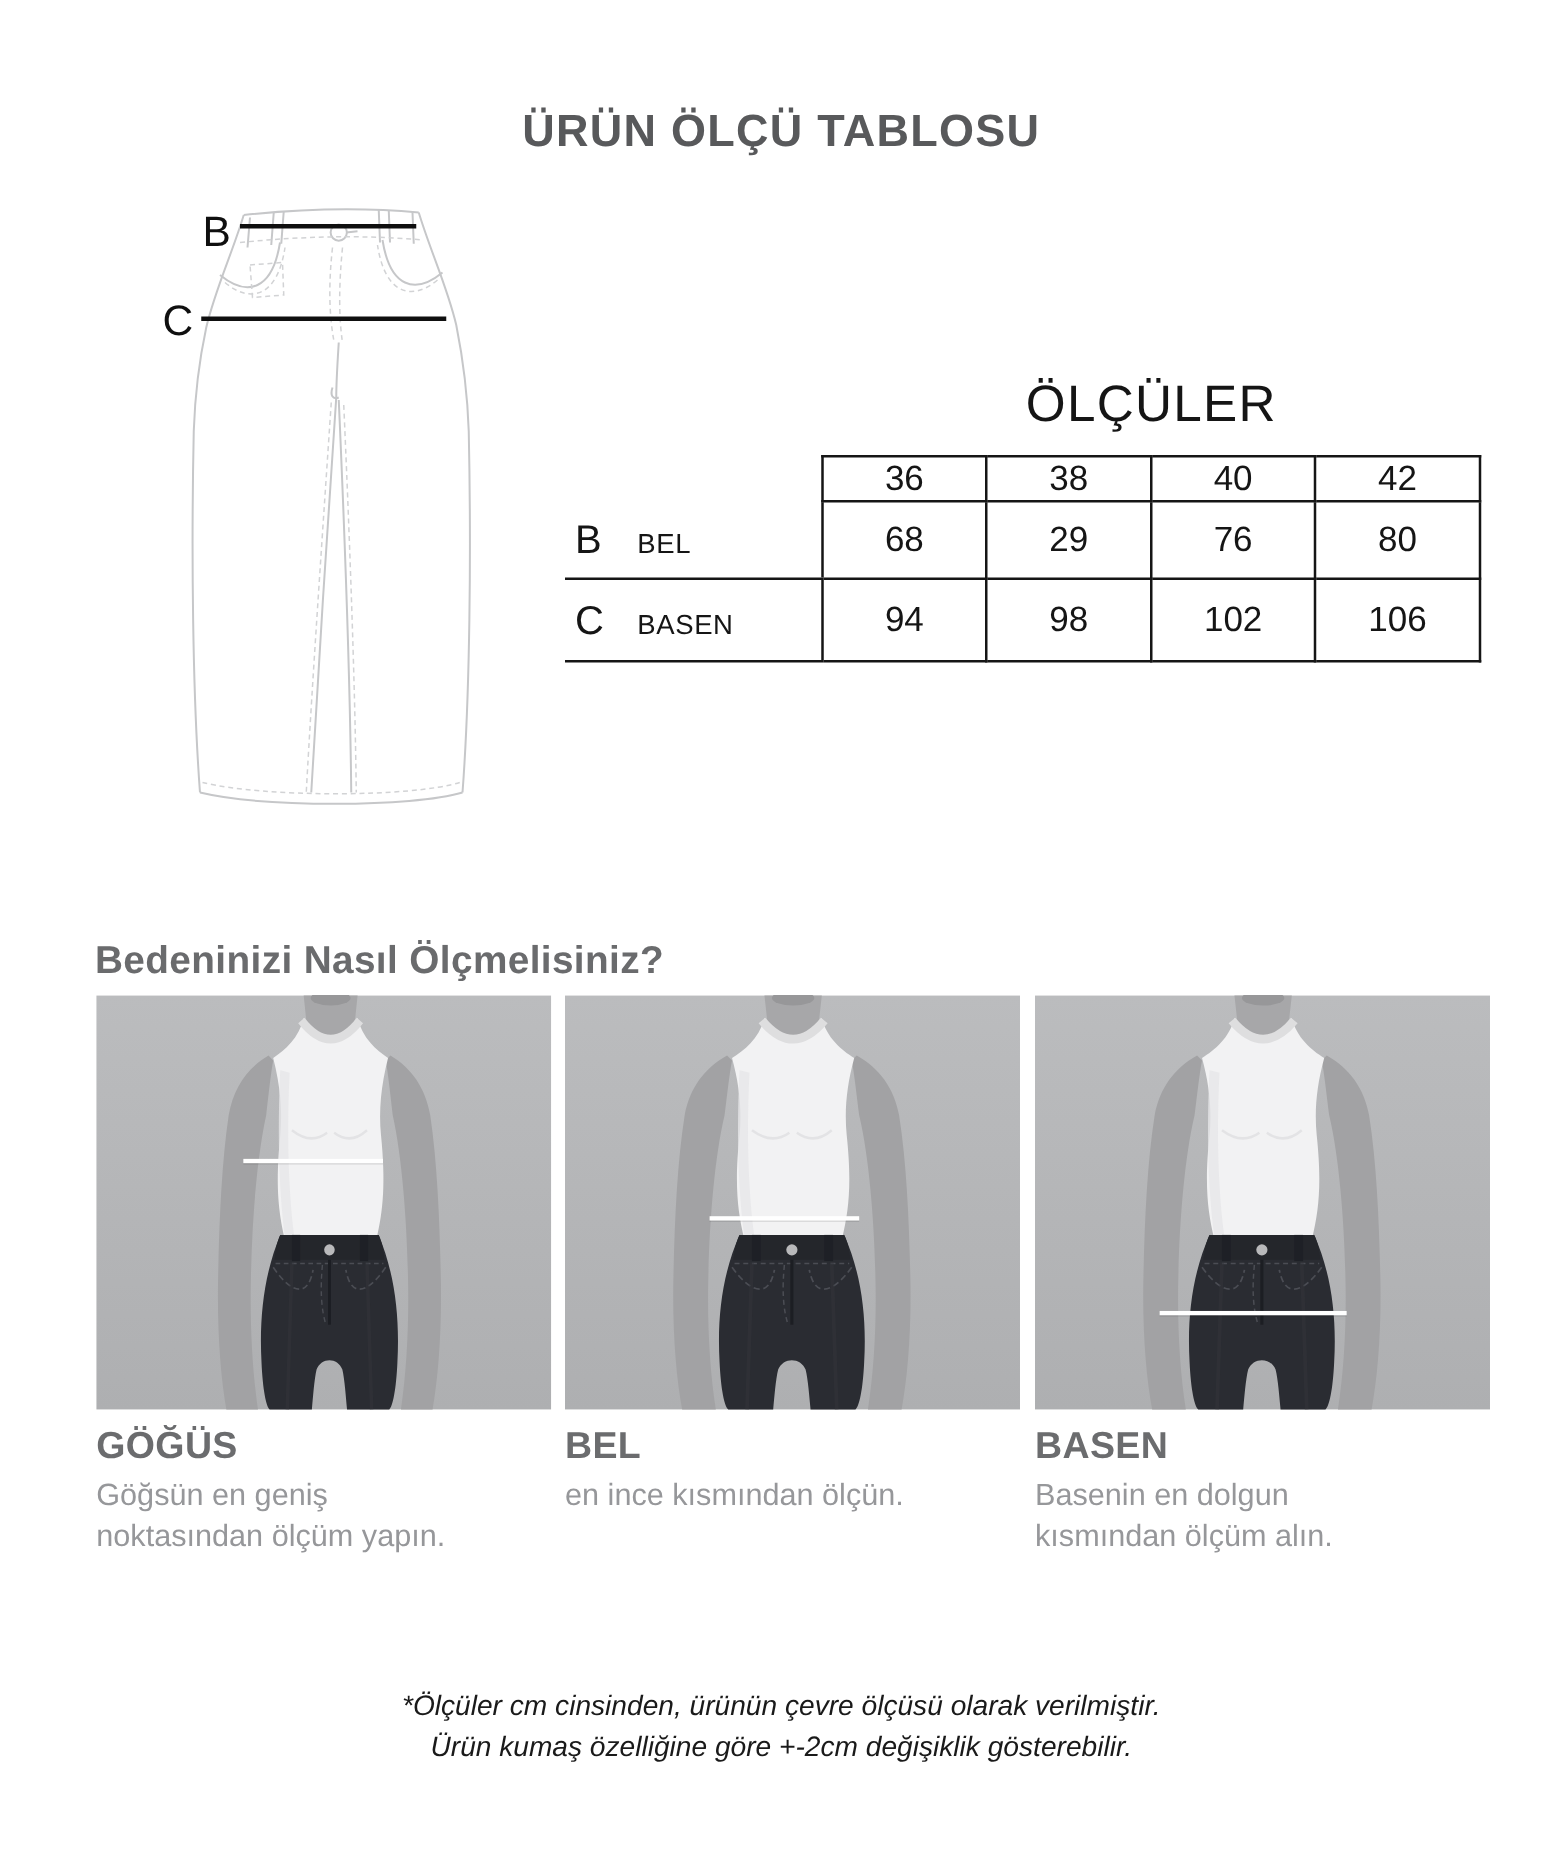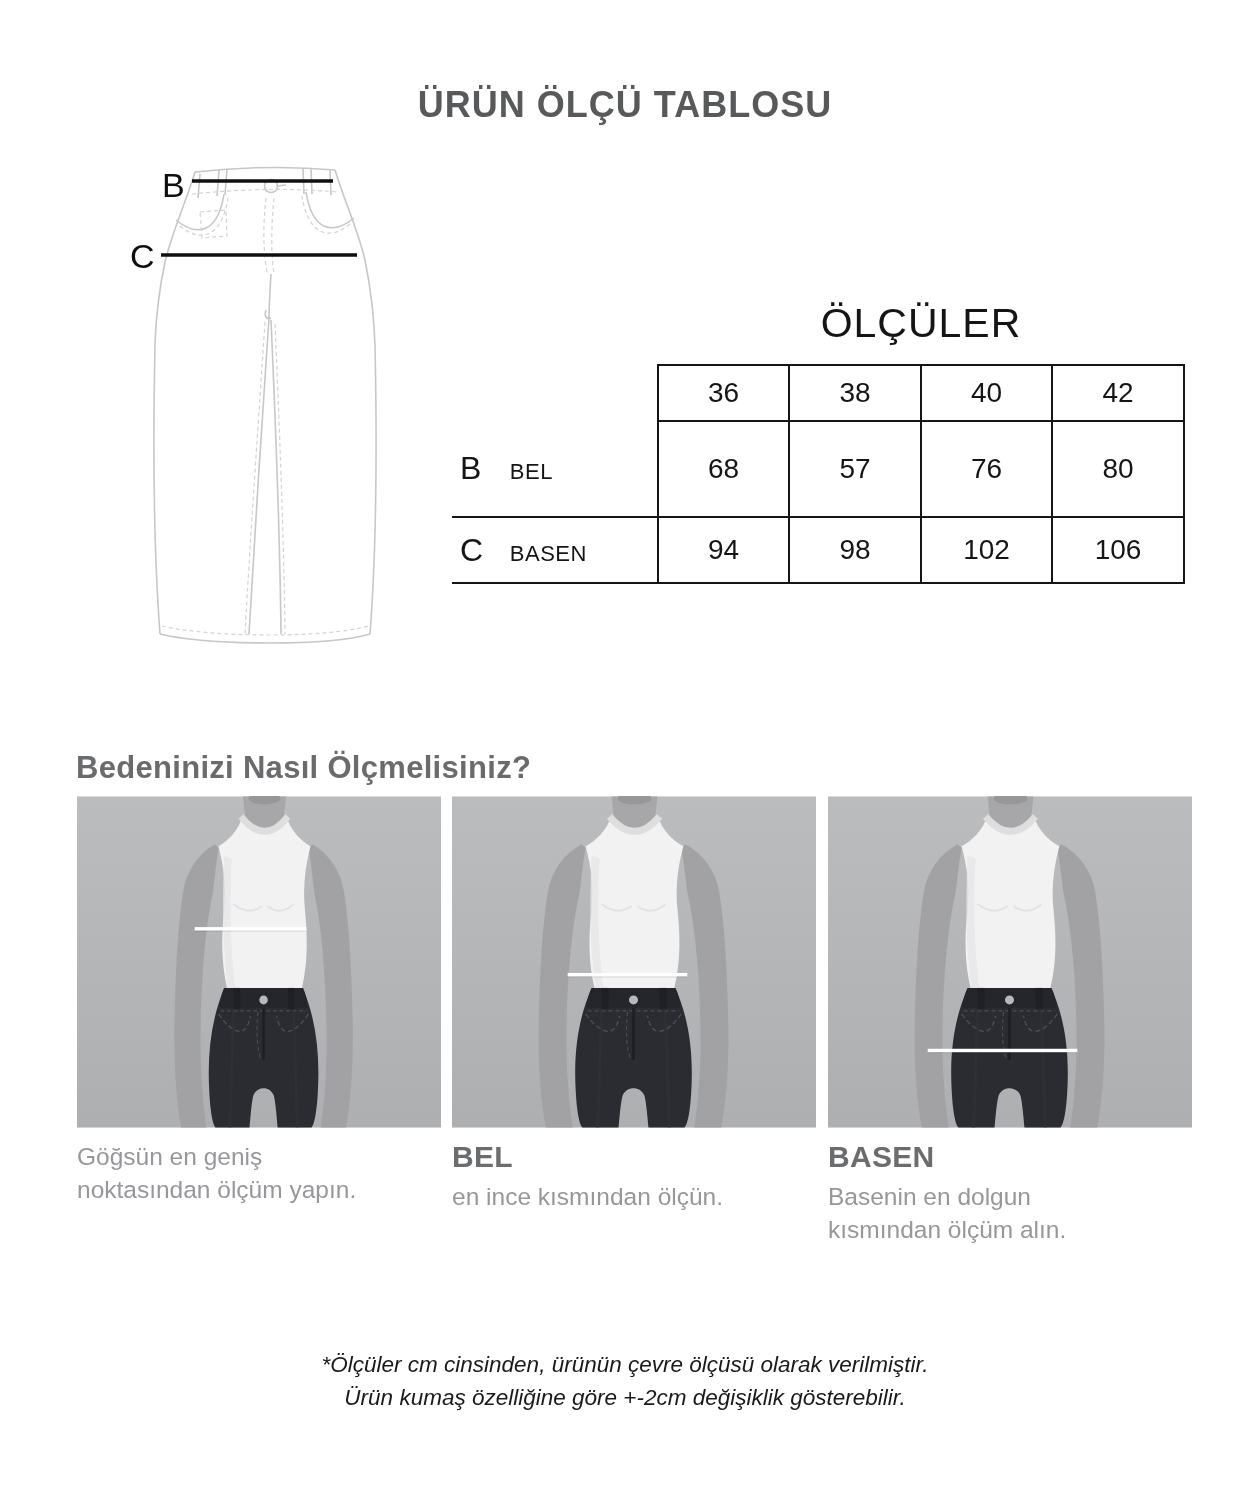--- a/index.html
+++ b/index.html
@@ -97,34 +97,34 @@
 
   <table class="size-table">
     <colgroup>
         <col style="width:206px">
         <col style="width:131px">
         <col style="width:132px">
         <col style="width:131px">
         <col style="width:132px">
       </colgroup>
     <tbody>
-        <tr class="r1" style="height:56px">
+        <tr class="r1" style="height:36px">
       <td class="lbl"></td>
       <td>36</td>
       <td>38</td>
       <td>40</td>
       <td>42</td>
     </tr>
-    <tr class="r3" style="height:96px">
+    <tr class="r3" style="height:62px">
       <td class="lbl">
         <span class="code">B</span>
         <span class="mname">BEL</span>
       </td>
       <td>68</td>
-      <td>57</td>
+      <td>29</td>
       <td>76</td>
       <td>80</td>
     </tr>
     <tr class="r4" style="height:66px">
       <td class="lbl">
         <span class="code">C</span>
         <span class="mname">BASEN</span>
       </td>
       <td>94</td>
       <td>98</td>
@@ -193,20 +193,21 @@
   <div class="photo photo3">
     <svg width="364" height="332" viewBox="0 0 365 332">
       <rect width="365" height="332" fill="url(#bgGrad)"></rect>
       <use href="#figureModel"></use>
       <rect x="100" y="253" width="150" height="3.5" fill="#ffffff"></rect>
       <rect x="100" y="256.5" width="150" height="1" fill="#000000" opacity="0.12"></rect>
     </svg>
   </div>
 
   <div class="caption cap1">
+    <h3>GÖĞÜS</h3>
     <div class="line">Göğsün en geniş</div>
     <div class="line">noktasından ölçüm yapın.</div>
   </div>
   <div class="caption cap2">
     <h3>BEL</h3>
     <div class="line">en ince kısmından ölçün.</div>
   </div>
   <div class="caption cap3">
     <h3>BASEN</h3>
     <div class="line">Basenin en dolgun</div>

